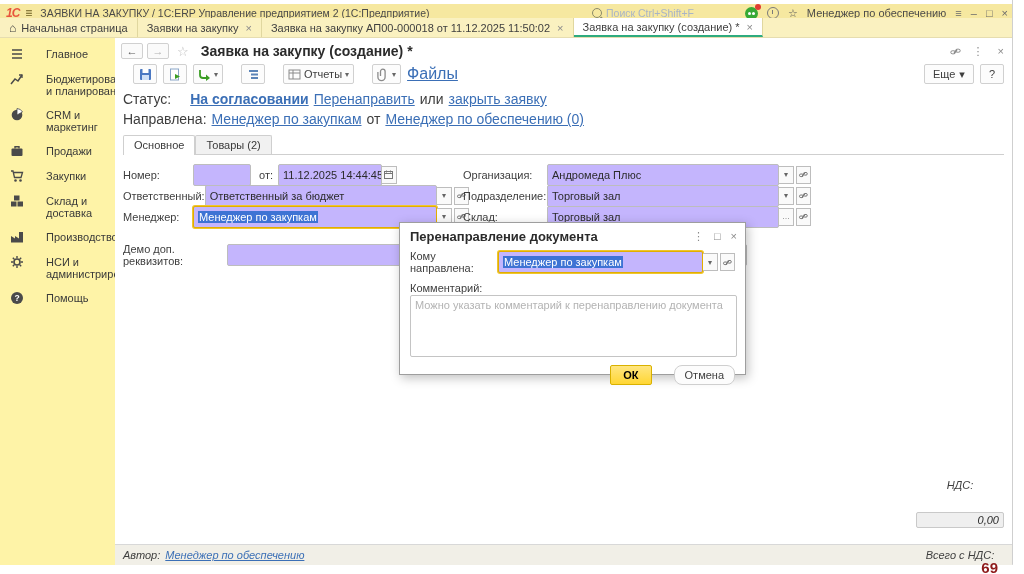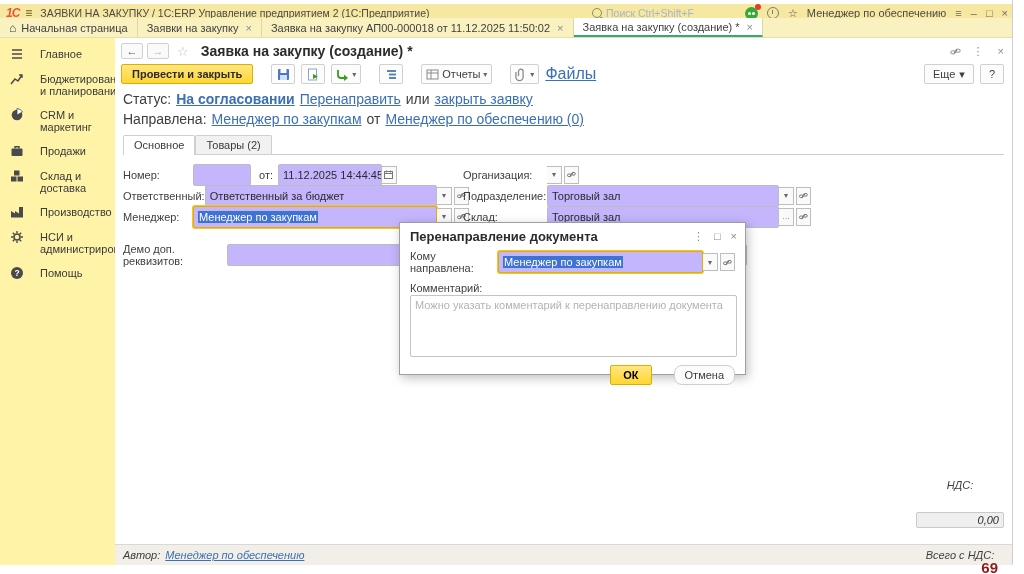--- a/index.html
+++ b/index.html
@@ -31,21 +31,21 @@
   .tabbar { position:absolute; left:0; top:18px; width:100%; height:20px; background:var(--tabbar);
             display:flex; align-items:stretch; font-size:11px; color:#3e3e3e; border-bottom:1px solid #e6ddb0; }
   .tab { display:flex; align-items:center; gap:5px; padding:0 9px; border-right:1px solid #e0d79f; cursor:pointer; white-space:nowrap; }
   .tab .tclose { color:#8a8a8a; font-size:11px; margin-left:2px; cursor:pointer; }
   .tab.active { background:#fff; border-bottom:2px solid var(--tab-underline); }
   .homeicon { font-size:12px; color:#3e3e3e; }
 
   
   .sidebar { position:absolute; left:0; top:38px; width:115px; height:527px; background:var(--sidebar);
              padding-top:4px; font-size:11px; color:#3a3a3a; overflow:hidden; }
-  .sbitem { display:flex; align-items:flex-start; gap:16px; padding:6px 4px 6px 10px; cursor:pointer; line-height:12px; }
+  .sbitem { display:flex; align-items:flex-start; gap:22px; padding:6px 4px 6px 10px; cursor:pointer; line-height:12px; }
   .sbicon { flex:0 0 14px; height:14px; margin-top:-1px; }
   .sbicon svg { display:block; }
 
   
   .main { position:absolute; left:115px; top:38px; width:897px; height:527px; background:#fff; }
   .navrow { display:flex; align-items:center; gap:4px; padding:5px 8px 2px 6px; }
   .navbtn { width:22px; height:16px; border:1px solid #d0d0d0; border-radius:2px; background:#fafafa; color:#555;
             font-size:11px; line-height:14px; text-align:center; cursor:pointer; }
   .navbtn.fwd { color:#b0b0b0; }
   .fav { color:#c0c0c0; font-size:13px; margin:0 4px; cursor:pointer; }
@@ -59,21 +59,21 @@
   .iconbtn { height:20px; min-width:24px; border:1px solid #d0d0d0; border-radius:2px; background:#fcfcfc;
              display:flex; align-items:center; justify-content:center; gap:3px; padding:0 4px; cursor:pointer; font-size:11px; color:#3e3e3e; }
   .iconbtn .caret { font-size:8px; color:#666; }
   .gap { width:6px; }
   .link { color:var(--link); text-decoration:underline; cursor:pointer; }
   .tb-right { margin-left:auto; display:flex; gap:6px; }
   .btn-plain { height:20px; border:1px solid #d0d0d0; border-radius:2px; background:#fcfcfc; font-size:11px;
                color:#3e3e3e; padding:0 8px; display:flex; align-items:center; gap:4px; cursor:pointer; }
 
   .statusline, .dirline { font-size:14px; color:#3e3e3e; padding:2px 8px 2px 8px; display:flex; gap:5px; align-items:center; }
-  .status-strong { font-weight:bold; }
+  .status-strong { font-weight:bold;margin-left:14px; }
 
   
   .pagetabs { display:flex; align-items:flex-end; padding:6px 8px 0 8px; font-size:11px; color:#3a3a3a; position:relative; }
   .ptab { border:1px solid #cfcfcf; border-bottom:none; background:#f1f1f1; padding:3px 10px; cursor:pointer; border-radius:2px 2px 0 0; }
   .ptab.active { background:#fff; position:relative; z-index:2; margin-bottom:-1px; padding-bottom:4px; }
   .content { position:relative; margin:0 8px; border-top:1px solid #cfcfcf; height:400px; overflow:hidden; }
 
   .colL { position:absolute; left:0px; top:10px; width:346px; }
   .colR { position:absolute; left:340px; top:10px; width:348px; }
   .frow { display:flex; align-items:center; height:19px; margin-bottom:2px; font-size:11px; color:#3e3e3e; }
@@ -200,20 +200,30 @@
             <svg width="14" height="14">
               <rect x="1.5" y="4.5" width="11" height="7.5" fill="#4a4a4a" rx="1"></rect>
               <path d="M5 4.5 V2.8 h4 v1.7" stroke="#4a4a4a" stroke-width="1.4" fill="none"></path>
             </svg>
           </span>
         <span>Продажи</span>
       </div>
       <div class="sbitem">
         <span class="sbicon">
             <svg width="14" height="14">
+              <path d="M1 2 h2 l1.5 6.5 h6.5 l1.5-5 H4" stroke="#4a4a4a" stroke-width="1.3" fill="none"></path>
+              <circle cx="5.5" cy="11.5" r="1.3" fill="#4a4a4a"></circle>
+              <circle cx="10.5" cy="11.5" r="1.3" fill="#4a4a4a"></circle>
+            </svg>
+          </span>
+        <span>Закупки</span>
+      </div>
+      <div class="sbitem">
+        <span class="sbicon">
+            <svg width="14" height="14">
               <rect x="4" y="1.5" width="5.5" height="5" fill="#4a4a4a"></rect>
               <rect x="1" y="7.5" width="5.5" height="5" fill="#4a4a4a"></rect>
               <rect x="7.5" y="7.5" width="5.5" height="5" fill="#4a4a4a"></rect>
             </svg>
           </span>
         <span>Склад и доставка</span>
       </div>
       <div class="sbitem">
         <span class="sbicon">
             <svg width="14" height="14">
@@ -254,21 +264,20 @@
                 <path d="M4 7 L7 4" stroke="#8a8a8a" stroke-width="1.2"></path>
                 <rect x="0.8" y="4.8" width="4.6" height="3" rx="1.5" stroke="#8a8a8a" fill="none"></rect>
                 <rect x="5.6" y="3.2" width="4.6" height="3" rx="1.5" stroke="#8a8a8a" fill="none"></rect>
               </svg></span>
           <span>⋮</span>
           <span>×</span>
         </div>
       </div>
 
       <div class="toolbar">
-        <button class="btn-yellow">Провести и закрыть</button>
         <span class="gap"></span>
         <span class="iconbtn">
             <svg width="13" height="13">
               <rect x="1" y="1" width="11" height="11" rx="1" fill="#4a78c2"></rect>
               <rect x="3.5" y="1" width="6" height="4" fill="#fff"></rect>
               <rect x="3" y="7" width="7" height="5" fill="#cfe0f7"></rect>
             </svg>
           </span>
         <span class="iconbtn">
             <svg width="13" height="13">
@@ -373,20 +382,21 @@
                   <rect x="0.5" y="4" width="3.8" height="2.6" rx="1.3" stroke="#777" fill="none"></rect>
                   <rect x="4.5" y="2.5" width="3.8" height="2.6" rx="1.3" stroke="#777" fill="none"></rect>
                 </svg>
               </span>
           </div>
         </div>
 
         <div class="colR">
           <div class="frow">
             <span class="flabelR">Организация:</span>
+            <span class="fld grow">Андромеда Плюс</span>
             <span class="sbtn">▾</span>
             <span class="sbtn sep">
                 <svg class="chain" width="9" height="9">
                   <path d="M3 6 L6 3" stroke="#777"></path>
                   <rect x="0.5" y="4" width="3.8" height="2.6" rx="1.3" stroke="#777" fill="none"></rect>
                   <rect x="4.5" y="2.5" width="3.8" height="2.6" rx="1.3" stroke="#777" fill="none"></rect>
                 </svg>
               </span>
           </div>
           <div class="frow">

